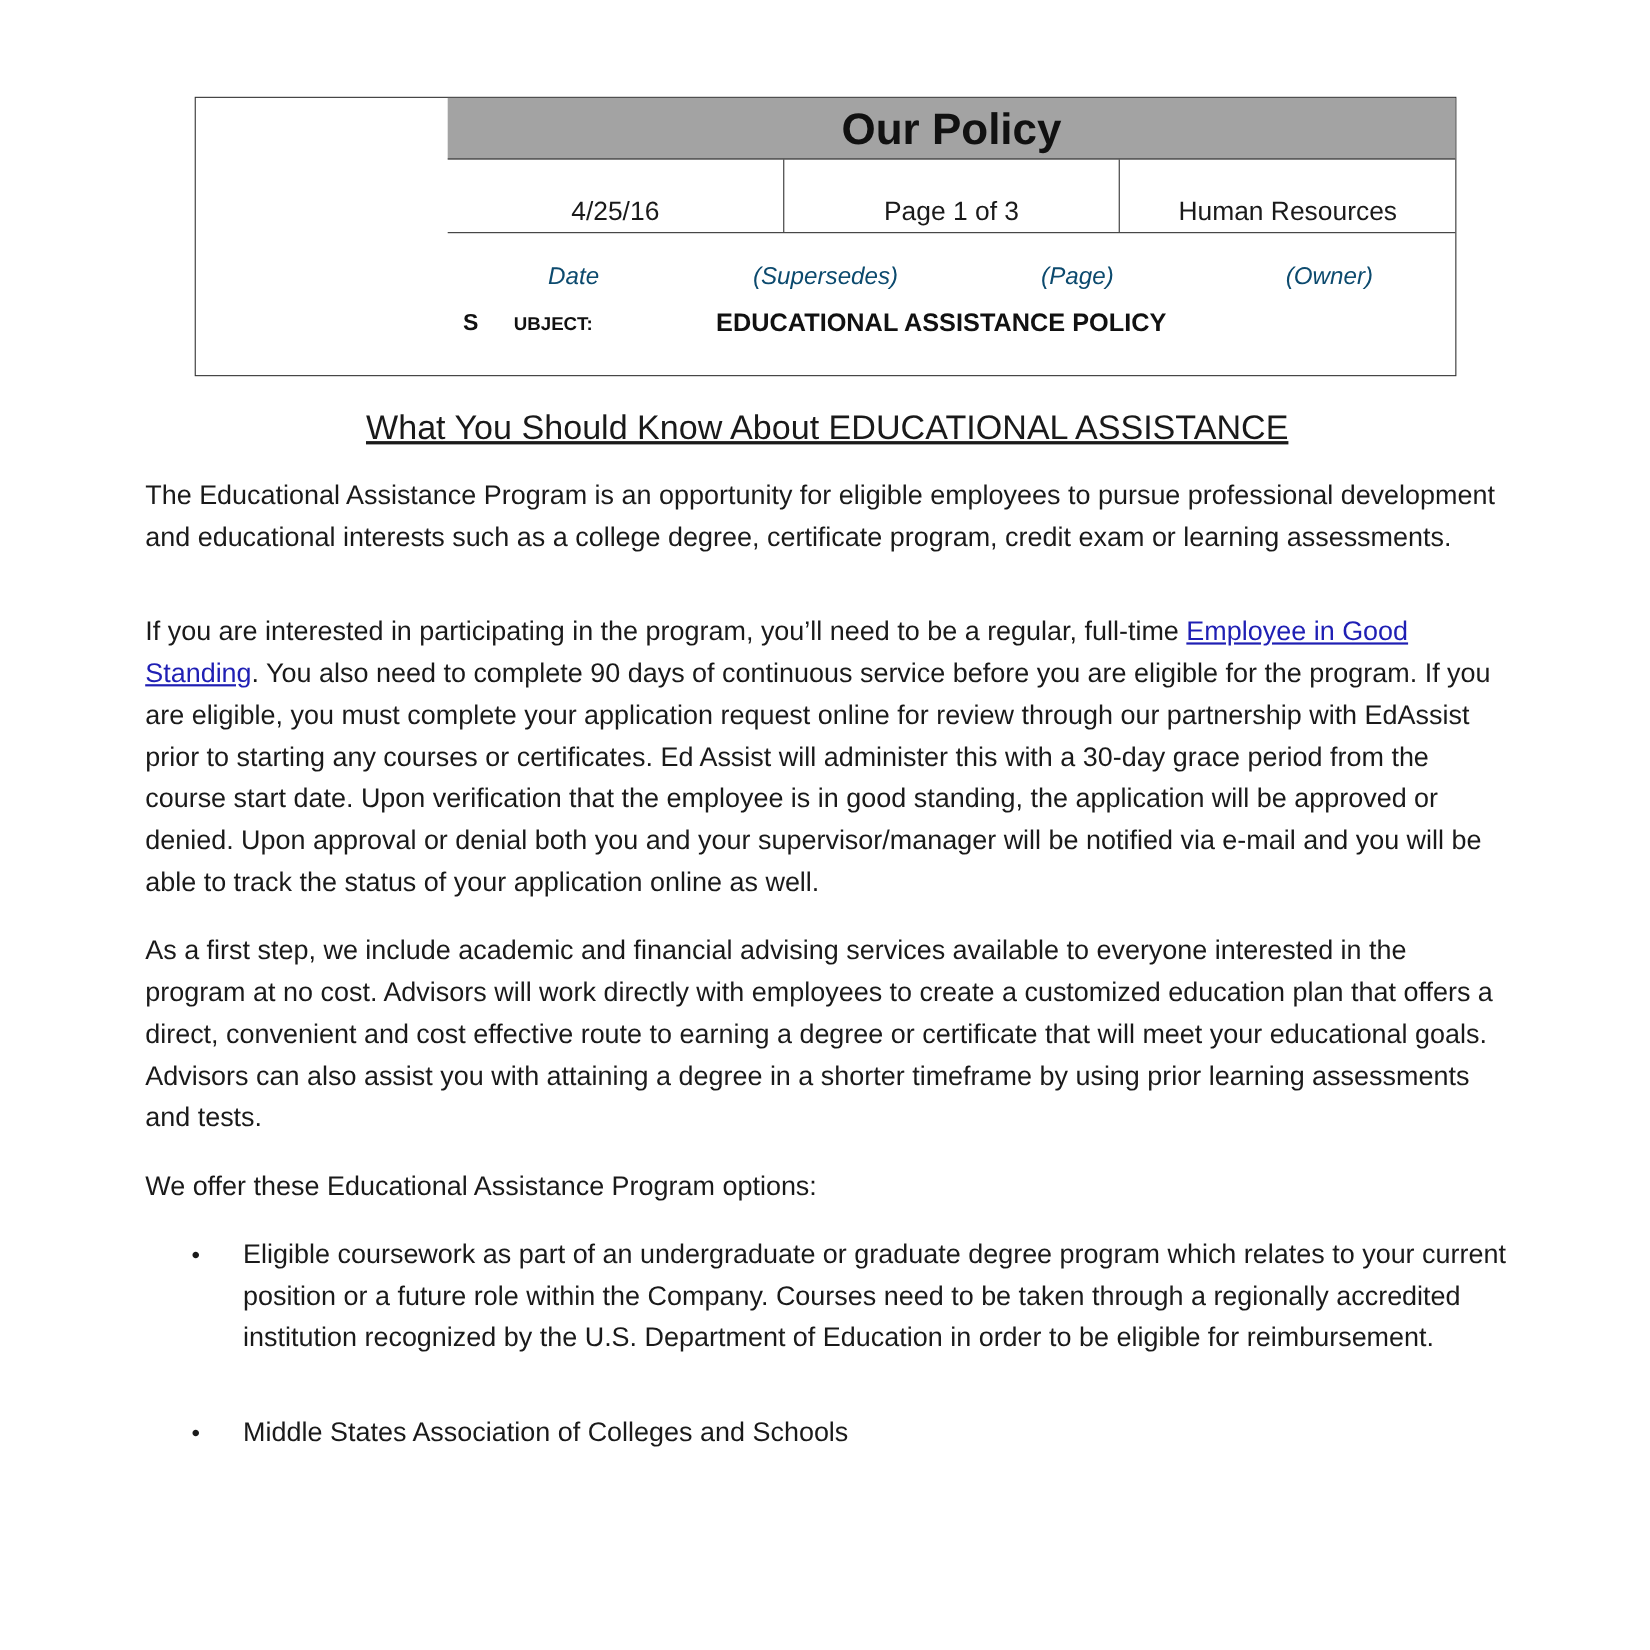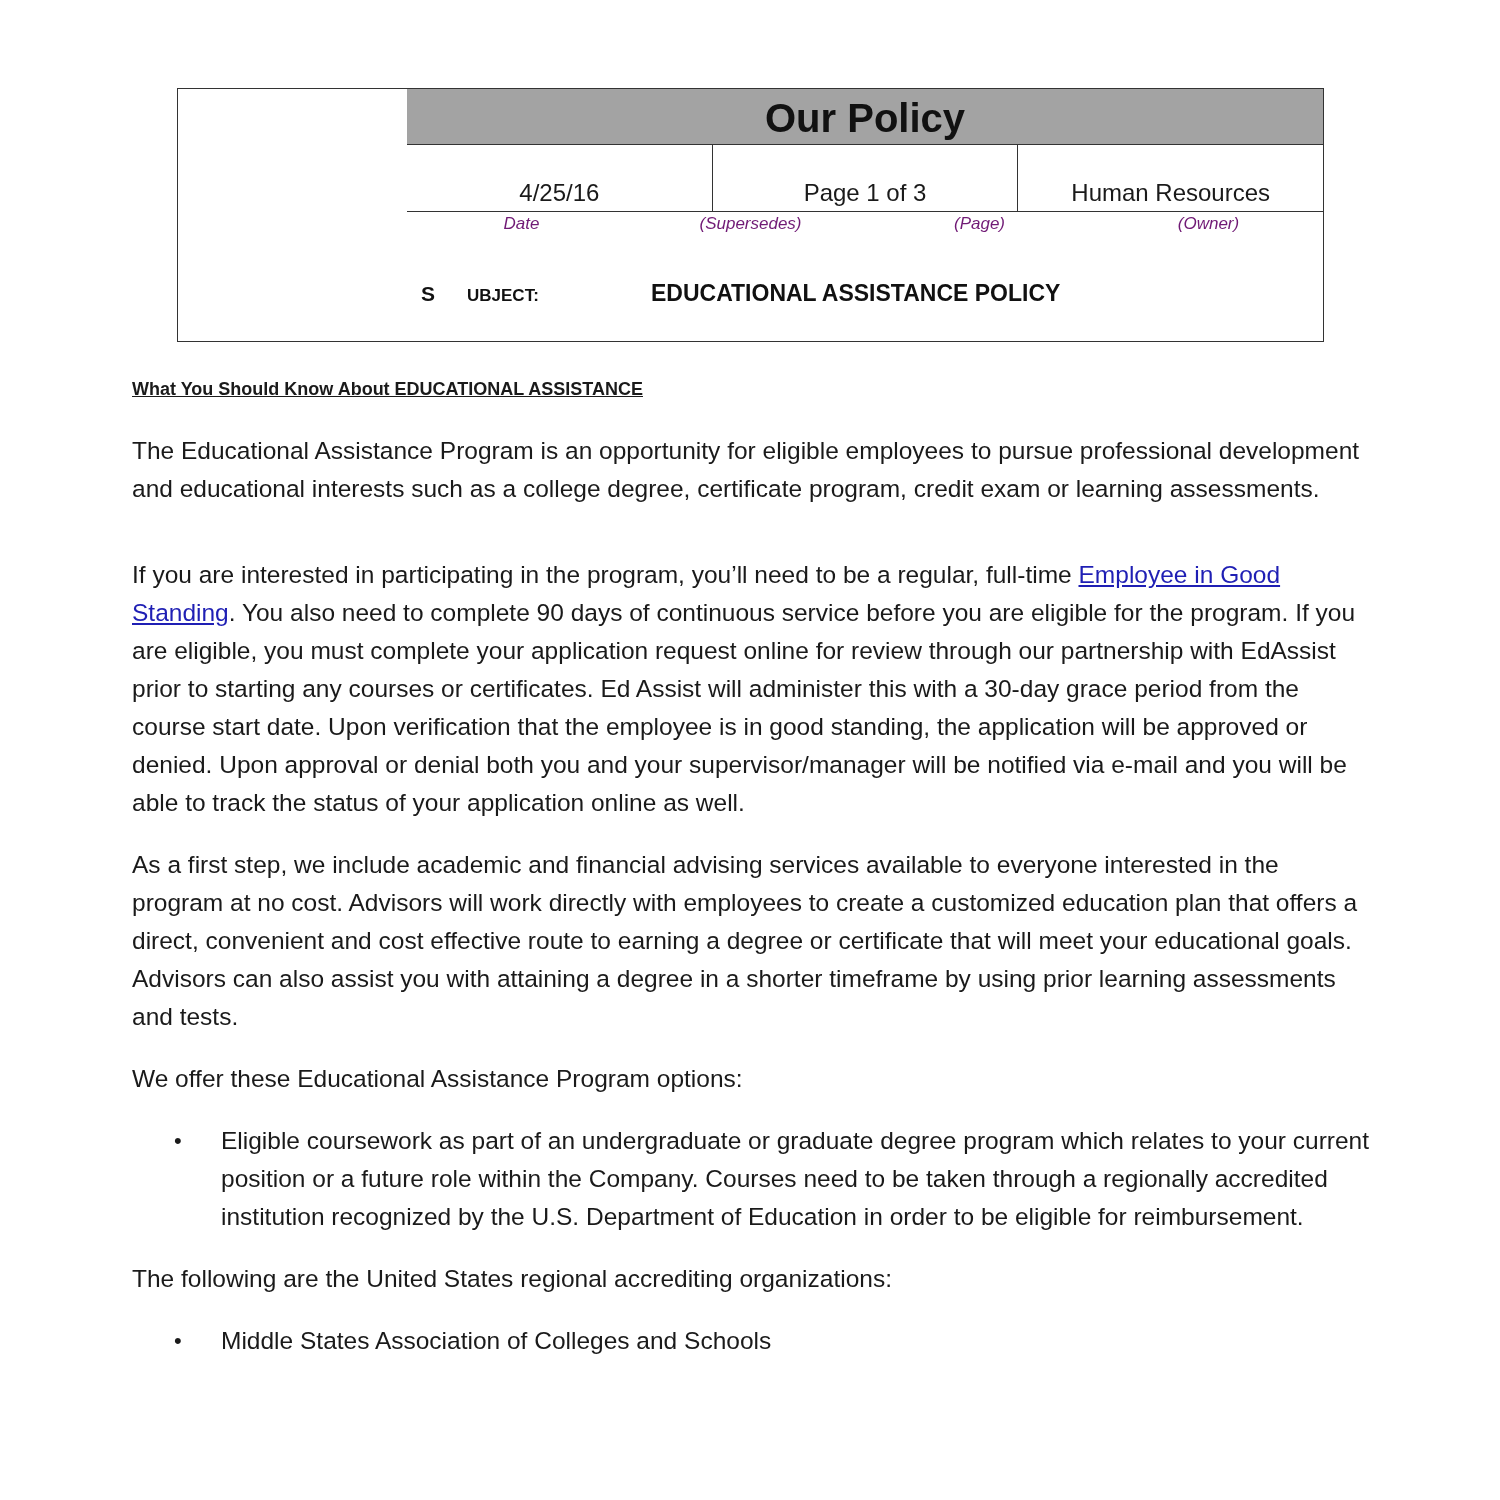--- a/index.html
+++ b/index.html
@@ -18,29 +18,29 @@
   .right { position: absolute; left: 229px; top: 0; right: 0; bottom: 0; }
   .title-row { position: absolute; left: 0; right: 0; top: 0; height: 56px; background: #a3a3a3;
                border-bottom: 1.5px solid #333; box-sizing: border-box; text-align: center;
                font-size: 40px; font-weight: bold; line-height: 58px; color: #111; }
   .meta-row { position: absolute; left: 0; right: 0; top: 56px; height: 67px;
               border-bottom: 1.5px solid #333; box-sizing: border-box; display: flex; }
   .meta-cell { flex: 1; border-right: 1.5px solid #333; box-sizing: border-box; text-align: center;
                font-size: 24px; padding-top: 34px; color: #1a1a1a; }
   .meta-cell:last-child { border-right: none; }
   .cap-row { position: absolute; left: 0; right: 0; top: 125px; display: flex; }
-  .cap { flex: 1; text-align: center; font-size: 17px; font-style: italic; color: #701a75; }
+  .cap { flex: 1; text-align: center; font-size: 22px; font-style: italic; color: #0c4a6e; margin-top: 24px; }
   .subject-lbl { position: absolute; left: 14px; top: 193px; font-size: 21px; font-weight: bold; color: #111; }
   .subject-lbl .sc { font-size: 17px; margin-left: 32px; }
   .subject-val { position: absolute; left: 244px; top: 191px; font-size: 23px; font-weight: bold; color: #111; }
 
   
   .body { position: absolute; left: 132px; top: 370px; width: 1240px; font-size: 24.5px;
           line-height: 38px; color: #1a1a1a; }
-  .h { font-weight: bold; text-decoration: underline; margin: 0; font-size: 18px; }
+  .h { font-weight: normal; text-decoration: underline; margin: 0; font-size: 31px; text-align: center; }
   p { margin: 0; }
   .gap { height: 24px; }
   a.link { color: #1a0dab; text-decoration: underline; color: #1f1fb4; }
   ul { margin: 0; padding: 0; list-style: none; }
   li { position: relative; padding-left: 89px; }
   li .bullet { position: absolute; left: 42px; top: 0; font-size: 22px; }
 </style>
 </head>
 <body>
 
@@ -72,18 +72,17 @@
   <p><span>If you are interested in participating in the program, you’ll need to be a regular, full-time </span><a class="link" href="#">Employee in Good Standing</a><span>. You also need to complete 90 days of continuous service before you are eligible for the program. If you are eligible, you must complete your application request online for review through our partnership with EdAssist prior to starting any courses or certificates. Ed Assist will administer this with a 30-day grace period from the course start date. Upon verification that the employee is in good standing, the application will be approved or denied. Upon approval or denial both you and your supervisor/manager will be notified via e-mail and you will be able to track the status of your application online as well.</span></p>
   <div class="gap"></div>
   <p>As a first step, we include academic and financial advising services available to everyone interested in the program at no cost.  Advisors will work directly with employees to create a customized education plan that offers a direct, convenient and cost effective route to earning a degree or certificate that will meet your educational goals.  Advisors can also assist you with attaining a degree in a shorter timeframe by using prior learning assessments and tests.</p>
   <div class="gap"></div>
   <p>We offer these Educational Assistance Program options:</p>
   <div class="gap"></div>
   <ul>
     <li><span class="bullet">•</span><span>Eligible coursework as part of an undergraduate or graduate degree program which relates to your current position or a future role within the Company.  Courses need to be taken through a regionally accredited institution recognized by the U.S. Department of Education in order to be eligible for reimbursement.</span></li>
   </ul>
   <div class="gap"></div>
-  <p>The following are the United States regional accrediting organizations:</p>
   <div class="gap"></div>
   <ul>
     <li><span class="bullet">•</span><span>Middle States Association of Colleges and Schools</span></li>
   </ul>
 </div>
 
 </body></html>

